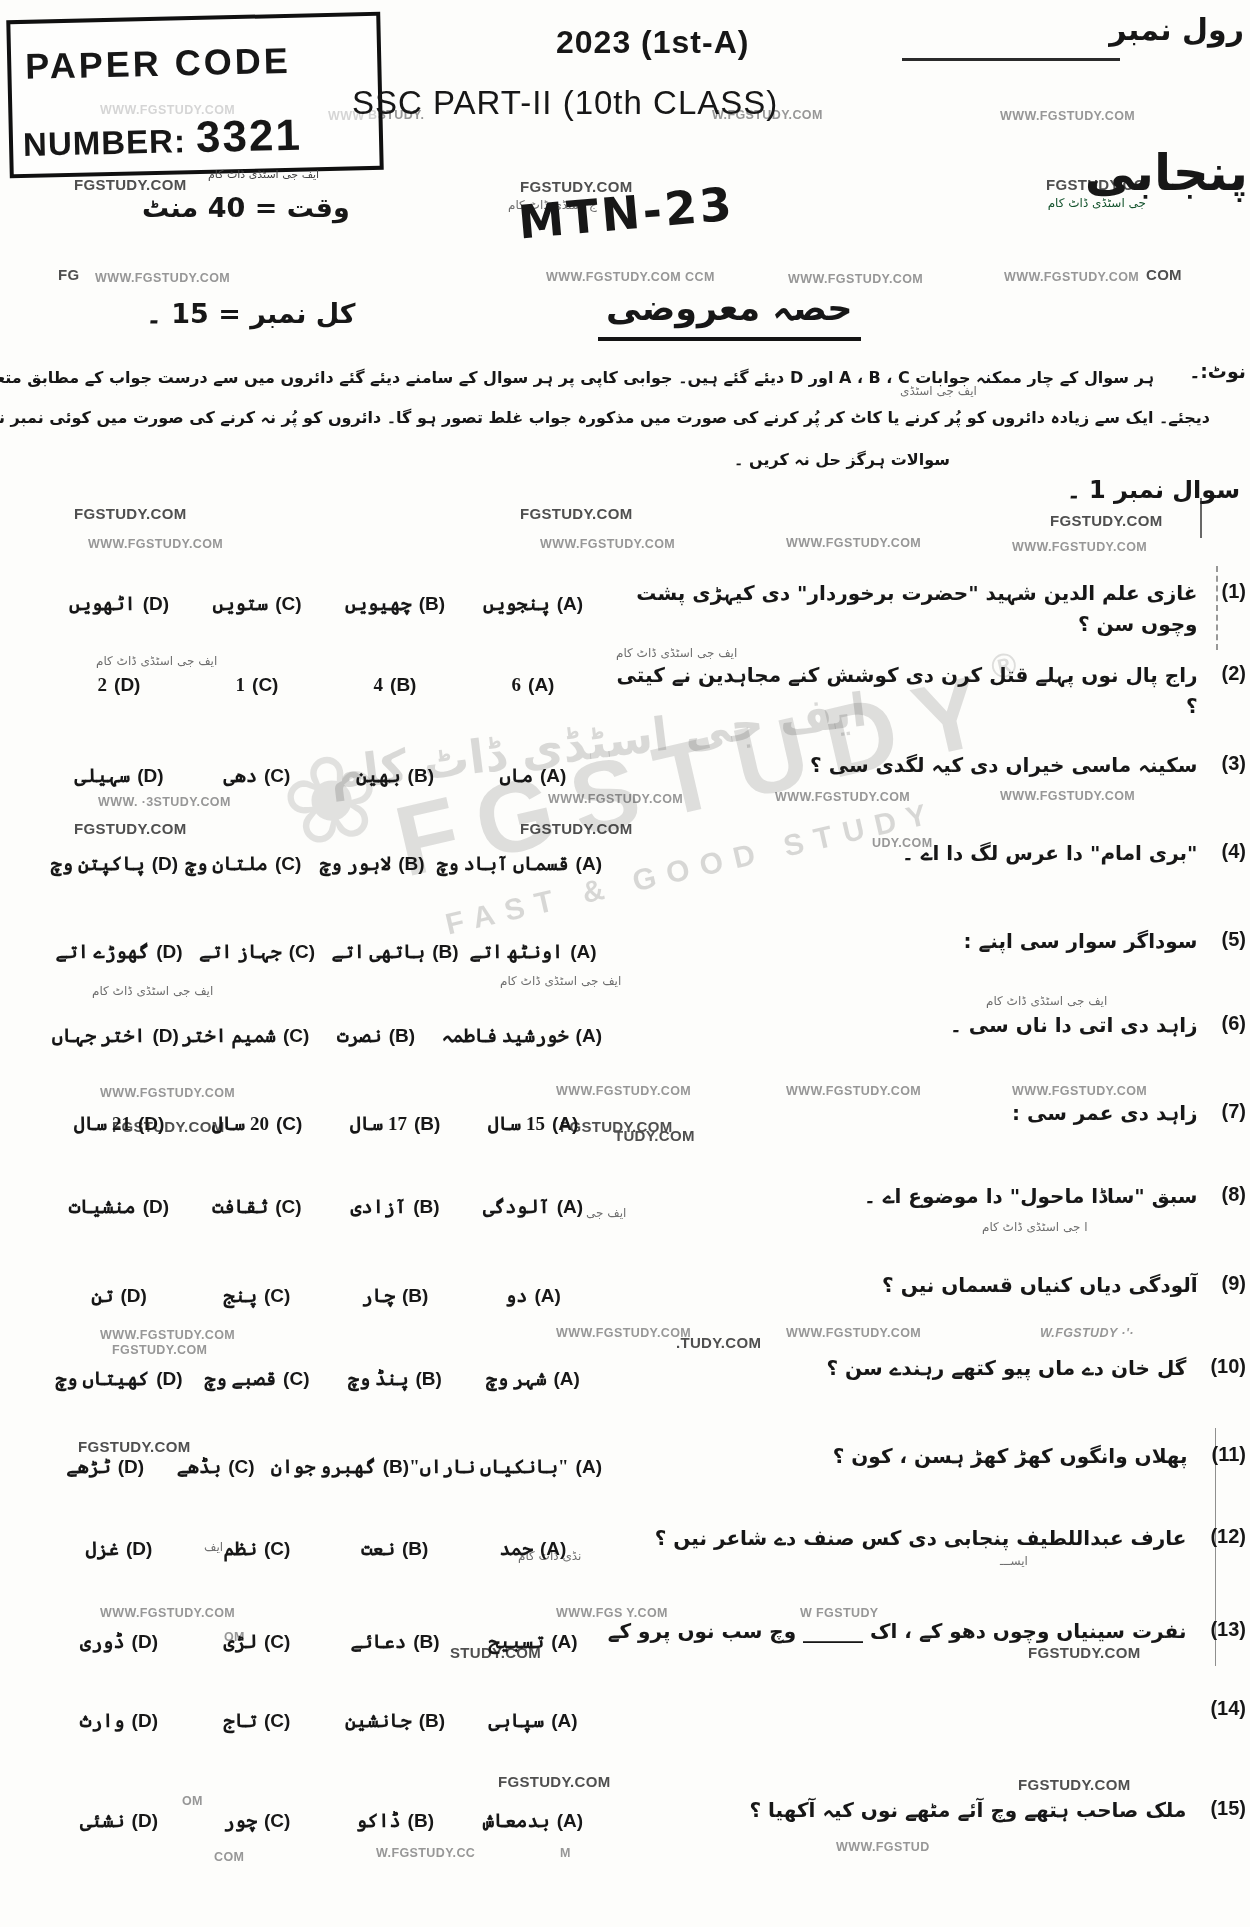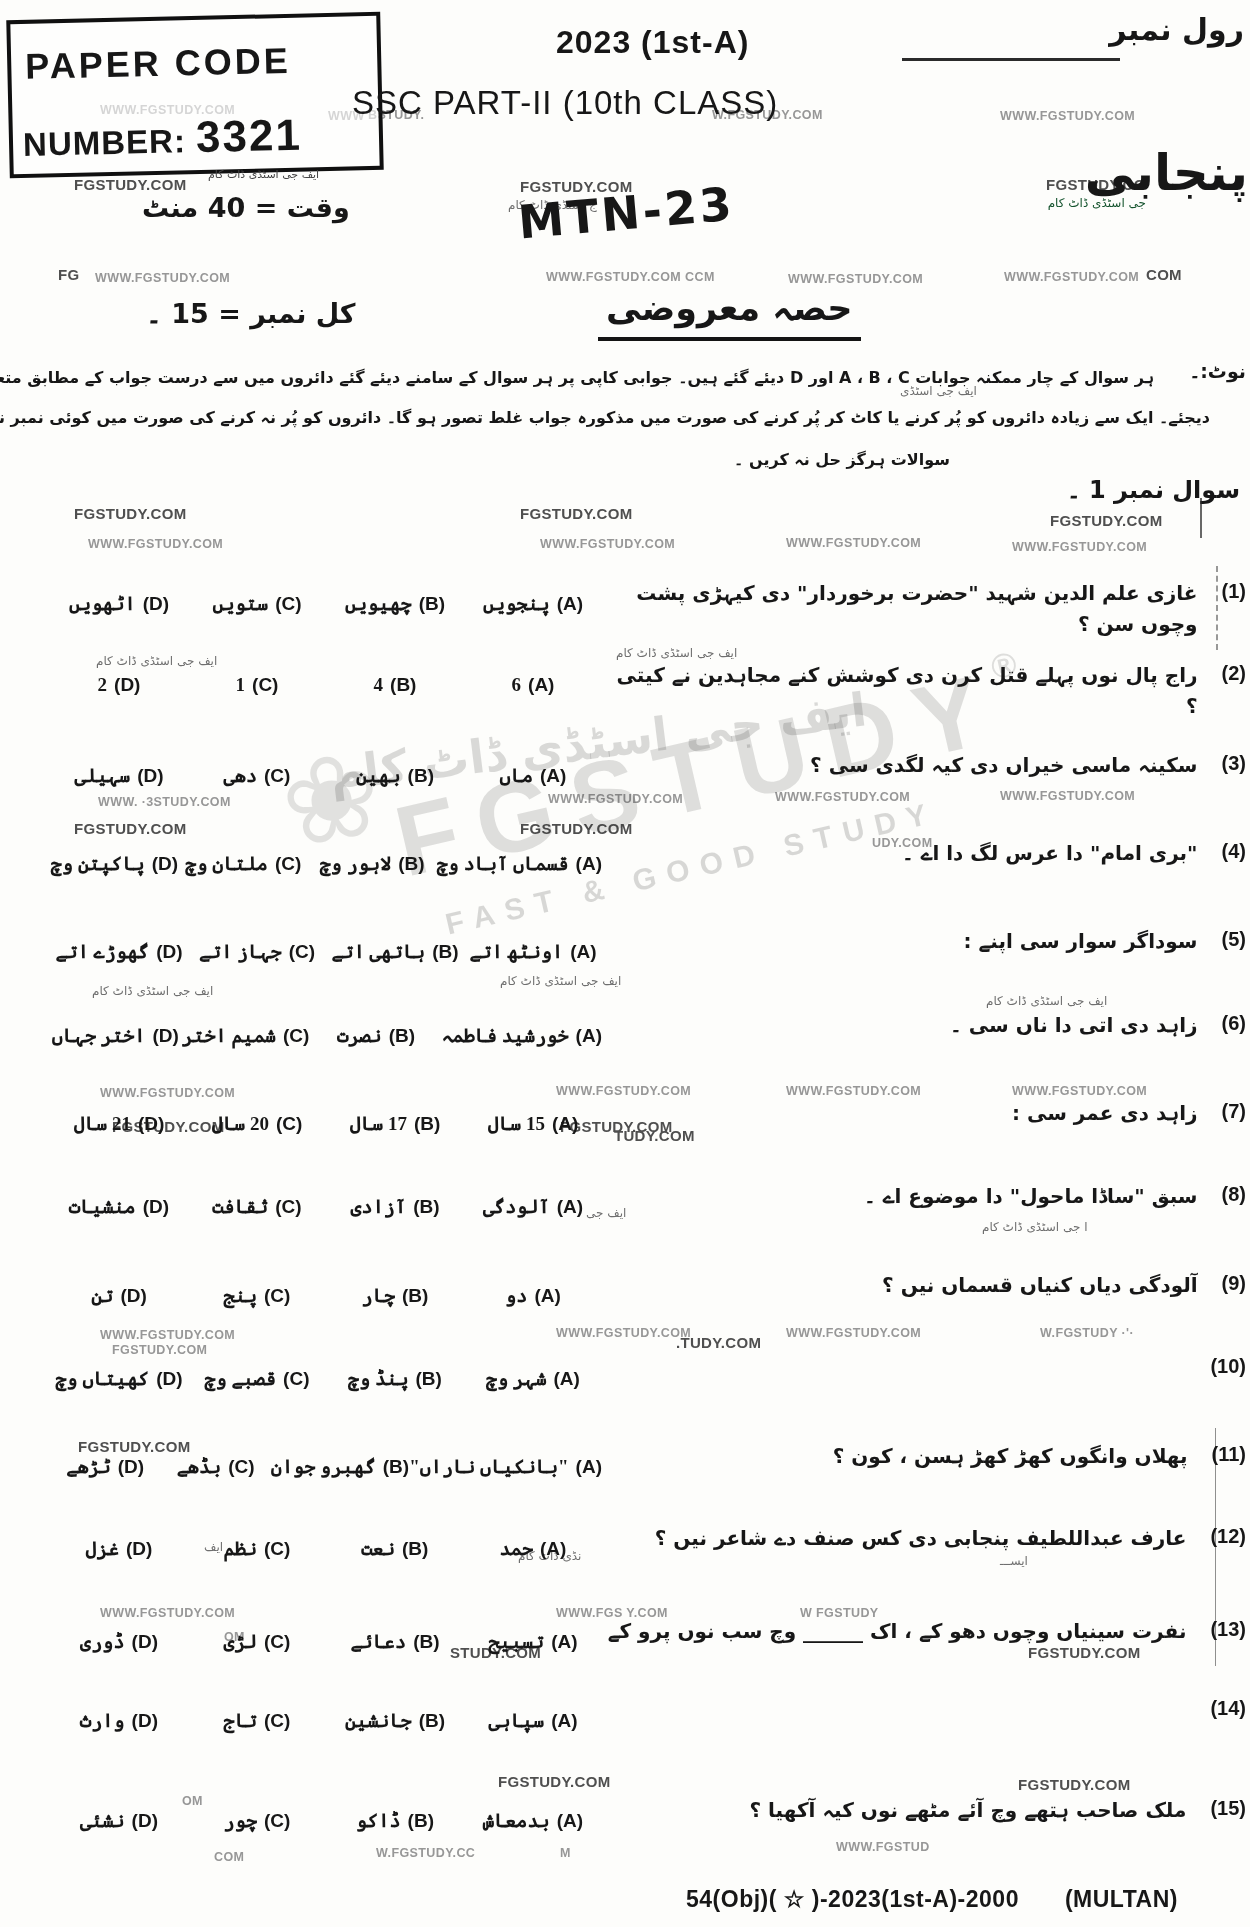--- a/index.html
+++ b/index.html
@@ -123,21 +123,21 @@
       <span class="wmb" style="left: 112px; top: 1118px;">FGSTUDY.COM</span>
       <span class="wmb" style="left: 560px; top: 1118px;">FGSTUDY.COM</span>
       <span class="wmb" style="left: 614px; top: 1127px;">TUDY.COM</span>
       <span class="wmu" style="left: 586px; top: 1206px;">ایف جی</span>
       <span class="wmu" style="left: 982px; top: 1220px;">ا جی اسٹڈی ڈاٹ کام</span>
       <span class="wm" style="left: 100px; top: 1328px;">WWW.FGSTUDY.COM</span>
       <span class="wm" style="left: 112px; top: 1343px;">FGSTUDY.COM</span>
       <span class="wm" style="left: 556px; top: 1326px;">WWW.FGSTUDY.COM</span>
       <span class="wmb" style="left: 676px; top: 1334px;">.TUDY.COM</span>
       <span class="wm" style="left: 786px; top: 1326px;">WWW.FGSTUDY.COM</span>
-      <span class="wm" style="left: 1040px; top: 1326px;">W.FGSTUDY ·'·</span>
+      <span class="wm" style="left: 1040px; top: 1326px; font-style: italic;">W.FGSTUDY ·'·</span>
       <span class="wmb" style="left: 78px; top: 1438px;">FGSTUDY.COM</span>
       <span class="wmu" style="left: 204px; top: 1540px;">ایف</span>
       <span class="wmu" style="left: 518px; top: 1549px;">نڈی ڈاٹ کام</span>
       <span class="wmu" style="left: 1000px; top: 1554px;">ایســـ</span>
       <span class="wm" style="left: 100px; top: 1606px;">WWW.FGSTUDY.COM</span>
       <span class="wm" style="left: 556px; top: 1606px;">WWW.FGS  Y.COM</span>
       <span class="wm" style="left: 800px; top: 1606px;">W FGSTUDY</span>
       <span class="wm" style="left: 224px; top: 1630px;">OM</span>
       <span class="wmb" style="left: 450px; top: 1644px;">STUDY.COM</span>
       <span class="wmb" style="left: 1028px; top: 1644px;">FGSTUDY.COM</span>
@@ -399,20 +399,21 @@
           </div>
           <div class="opt">
             <span class="m">(D)</span>
             <span class="lbl urdu">تن</span>
           </div>
         </div>
       </div>
       <div class="q" style="top: 1353px;">
         <div class="q-line">
           <span class="q-no">(10)</span>
+          <span class="q-text urdu">گل خان دے ماں پیو کتھے رہندے سن ؟</span>
         </div>
         <div class="q-opts">
           <div class="opt">
             <span class="m">(A)</span>
             <span class="lbl urdu">شہر وچ</span>
           </div>
           <div class="opt">
             <span class="m">(B)</span>
             <span class="lbl urdu">پنڈ وچ</span>
           </div>
@@ -540,17 +541,14 @@
             <span class="lbl urdu">چور</span>
           </div>
           <div class="opt">
             <span class="m">(D)</span>
             <span class="lbl urdu">نشئی</span>
           </div>
         </div>
       </div>
     </div>
 
-  <div class="abs footer">
-    <span>54(Obj)( ☆ )-2023(1st-A)-2000</span><span class="city">(MULTAN)</span>
-  </div>
 
 </div>
 
 </body></html>

